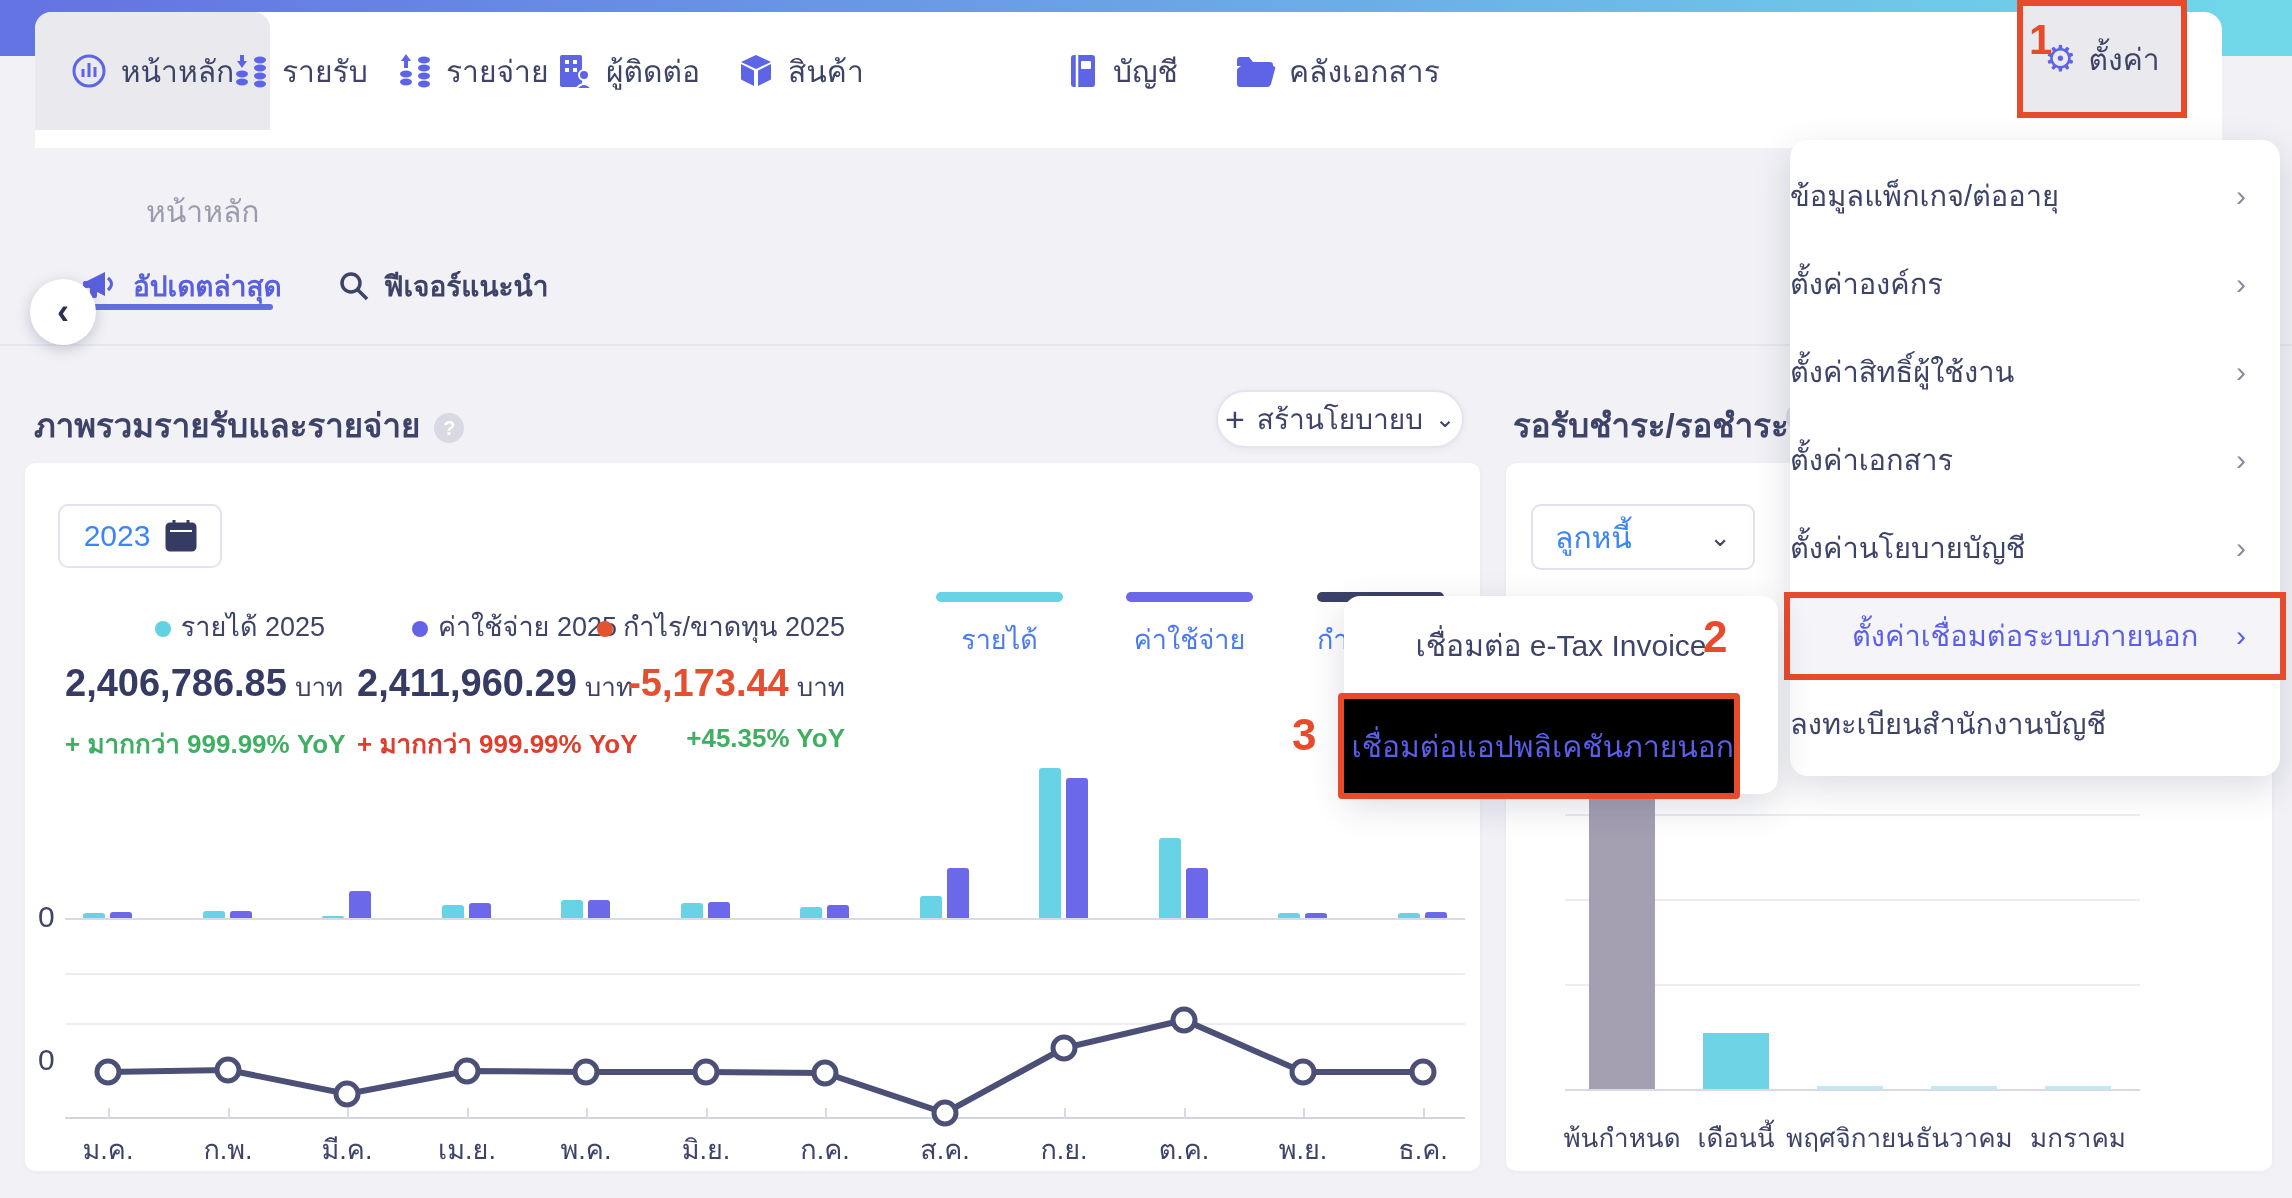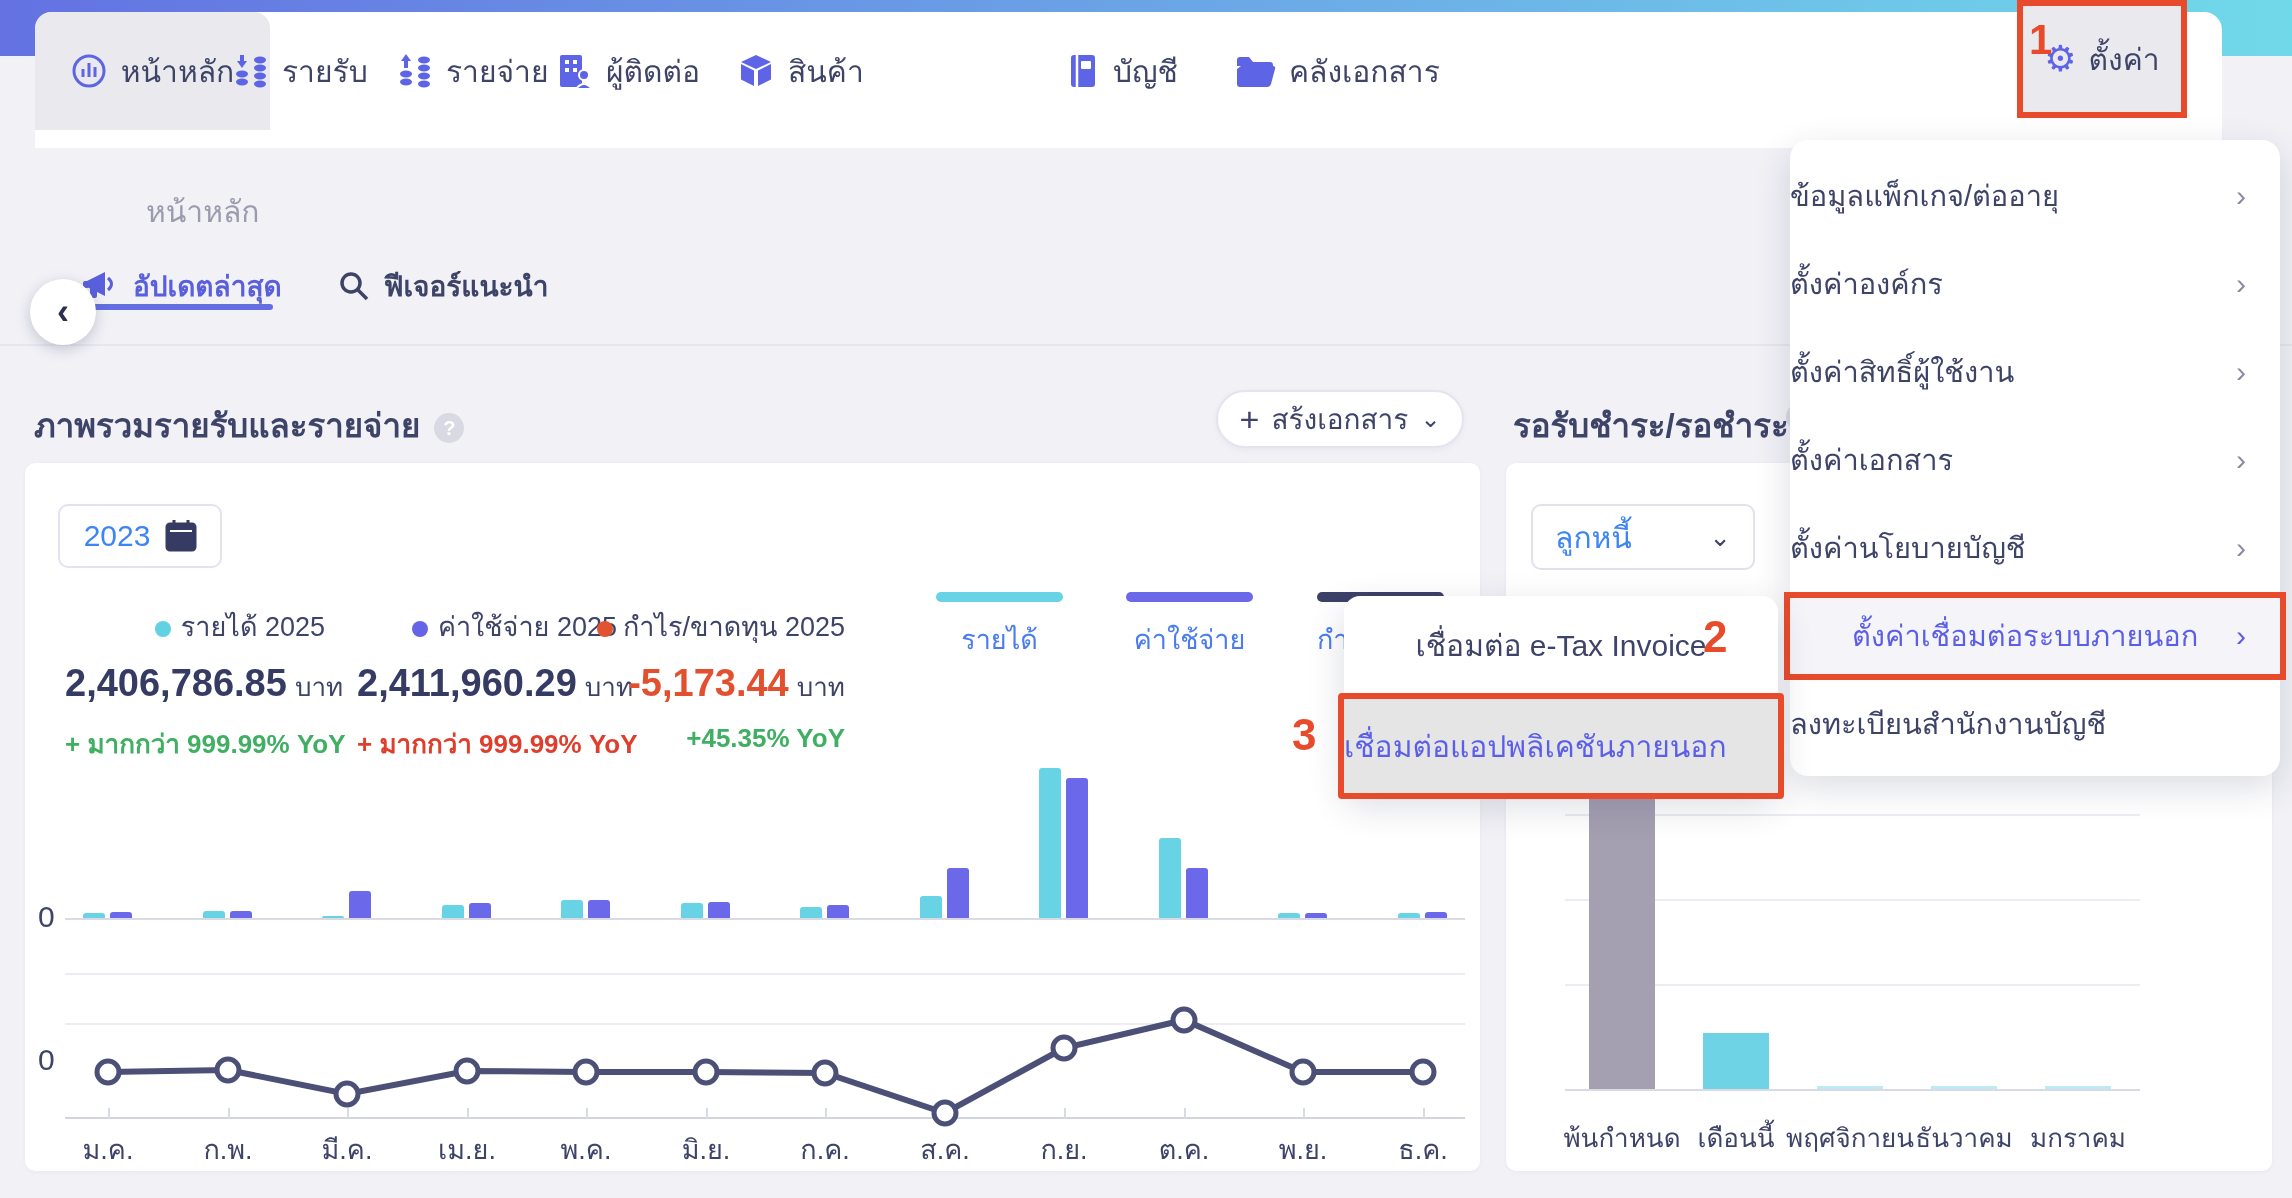--- a/index.html
+++ b/index.html
@@ -89,23 +89,23 @@
     align-items:center; font-size:29px; color:#3e4368; cursor:pointer; }
   .menu-row .chevron { position:absolute; right:34px; font-size:30px; color:#8b8da0; }
   .menu-row.highlighted { left:-6px; width:502px; background:#f4f4f9;
     border:6px solid #e84a2c; color:#5b5fe8; padding-left:62px; }
   
   #submenu { position:absolute; left:1344px; top:596px; width:434px; height:198px;
     background:#ffffff; border-radius:16px; box-shadow:0 12px 36px rgba(40,44,80,.16); z-index:6; }
   #submenu .sub-row1 { position:absolute; left:0; top:0; width:434px; height:99px;
     display:flex; align-items:center; justify-content:center; font-size:30px;
     color:#3e4368; cursor:pointer; }
-  #submenu .sub-row2 { position:absolute; left:-6px; top:97px; width:446px; height:106px;
-    background:#e5e5e5; border:6px solid #e84a2c; border-radius:4px; display:flex;
-    align-items:center; justify-content:flex-start; font-size:30px; color:#5b5fe8; cursor:pointer; }
+  #submenu .sub-row2 { position:absolute; left:-6px; top:97px; width:402px; height:106px;
+    background:#000000; border:6px solid #e84a2c; border-radius:4px; display:flex;
+    align-items:center; justify-content:flex-end; font-size:30px; color:#5b5fe8; cursor:pointer; }
   
   .step-digit { position:absolute; font-size:44px; font-weight:700; color:#e84a2c; z-index:8; }
   svg { overflow:visible; }
 </style>
 </head>
 <body>
 
 <div id="page">
 
   <div id="grad"></div>
@@ -225,21 +225,21 @@
   </div>
   <div id="tab-underline"></div>
   <div id="tabs-divider"></div>
 
   <div class="section-title" style="left:34px;">
     <span>ภาพรวมรายรับและรายจ่าย</span><span class="help-circle">?</span>
   </div>
 
   <div id="create-doc-btn">
     <span class="plus">+</span>
-    <span>สร้งเอกสาร</span>
+    <span>สร้านโยบายบ</span>
     <span class="chev">⌄</span>
   </div>
 
   <div class="section-title" style="left:1513px;">
     <span>รอรับชำระ/รอชำระ</span>
   </div>
   <span id="recv-help" class="help-circle">?</span>
 
   <div id="card-overview" class="card">
     <div id="year-box">

